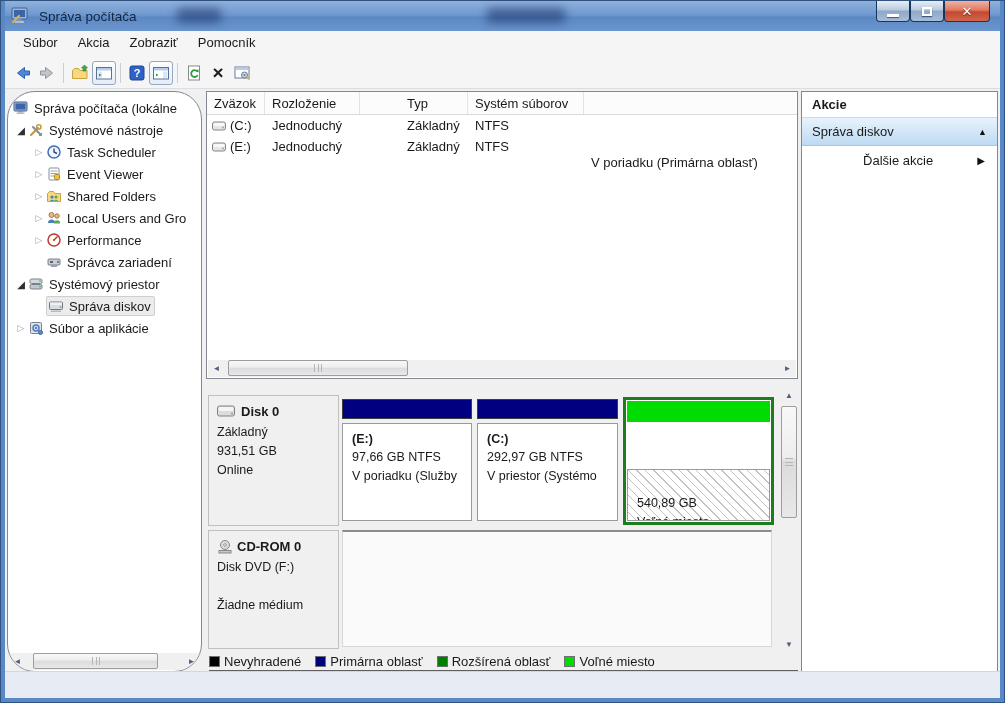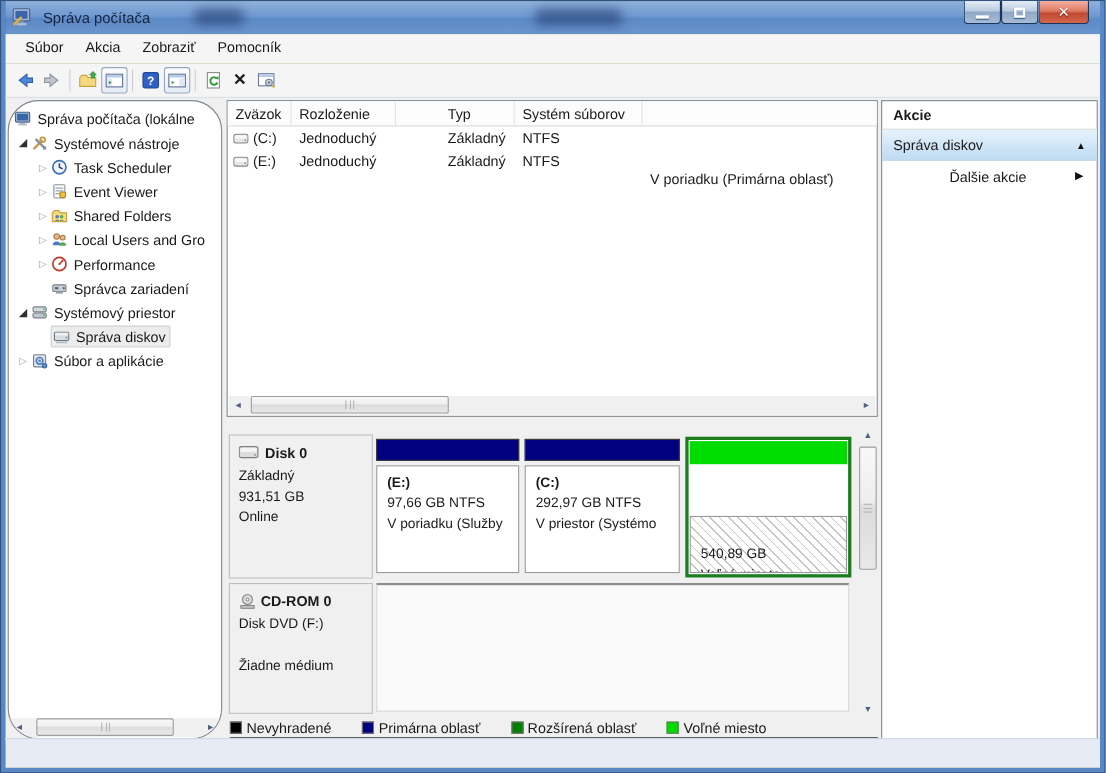--- a/index.html
+++ b/index.html
@@ -97,21 +97,21 @@
   .part.selected .part-bar { border:none; height:21px; margin:0; }
   .part.selected .part-body { position:absolute; top:26px; left:1px; right:1px; bottom:1px;
     border:1px solid #9a9a9a;
     background:repeating-linear-gradient(45deg,#ffffff 0px,#ffffff 5px,#c3c3c3 5px,#c3c3c3 6px);margin-top:43px; }
   .media-area { position:absolute; left:136px; right:26px; top:0; bottom:2px;
     background:#fafafa; border:1px solid #d8d8d8; border-top:2px solid #8c8c8c; }
 
   
   .legend { position:absolute; left:201px; top:564px; width:592px; height:21px; background:#f0f0f0; }
   .leg-line { position:absolute; left:3px; right:0; bottom:3px; border-bottom:1px solid #5f5f5f; }
-  .leg-items { position:absolute; left:3px; top:1px; display:flex; align-items:center; gap:20px;justify-content:center; }
+  .leg-items { position:absolute; left:3px; top:1px; display:flex; align-items:center; gap:6px;justify-content:center; }
   .leg-item { display:flex; align-items:center; gap:4px; margin-right:8px; }
   .swatch { width:11px; height:11px; border:1px solid #6f6f6f; }
 
   
   .act-header { height:26px; font-weight:bold; padding:5px 0 0 10px; border-bottom:1px solid #d7d7d7; }
   .act-group { height:28px; display:flex; align-items:center; padding:0 10px;
     background:linear-gradient(#e7f3fc,#bedaf2); border-bottom:1px solid #aac6de; }
   .act-group .lbl { flex:1; }
   .act-more { height:28px; display:flex; align-items:center; padding:0 12px 0 0;margin-left:17px; }
   .act-more .lbl { flex:1; text-align:center; }

